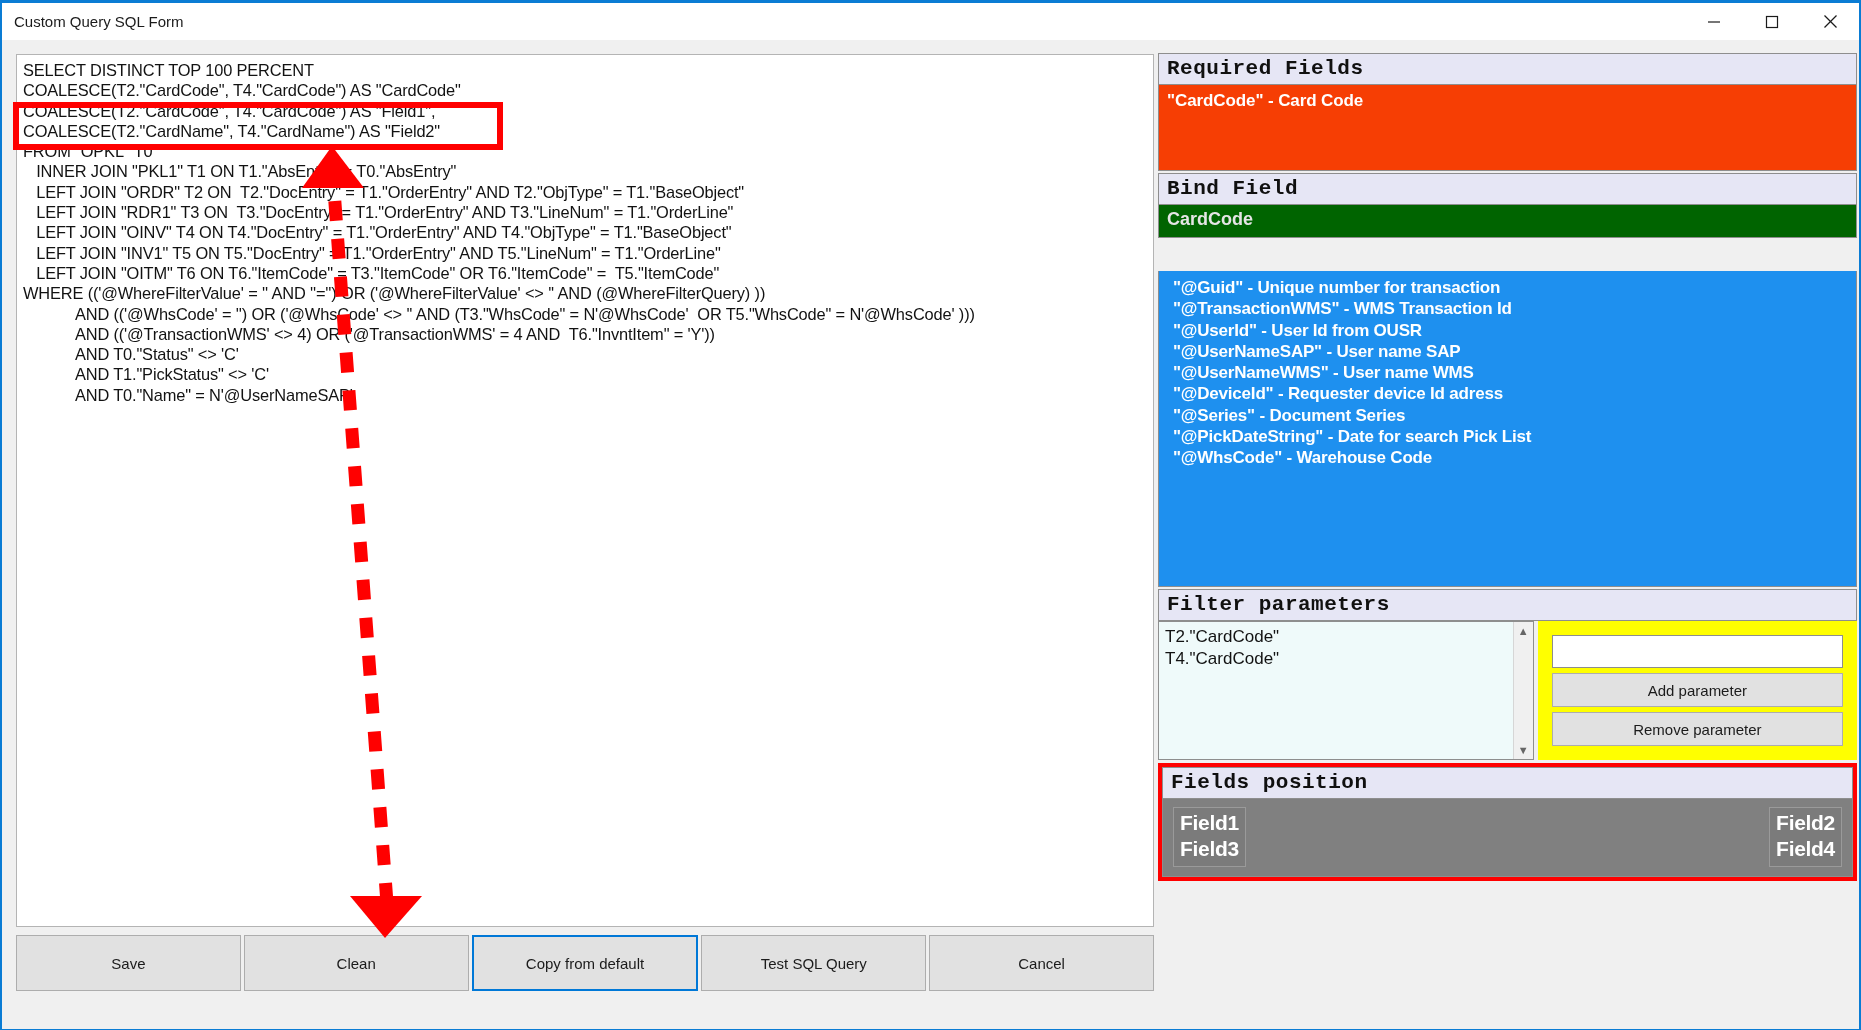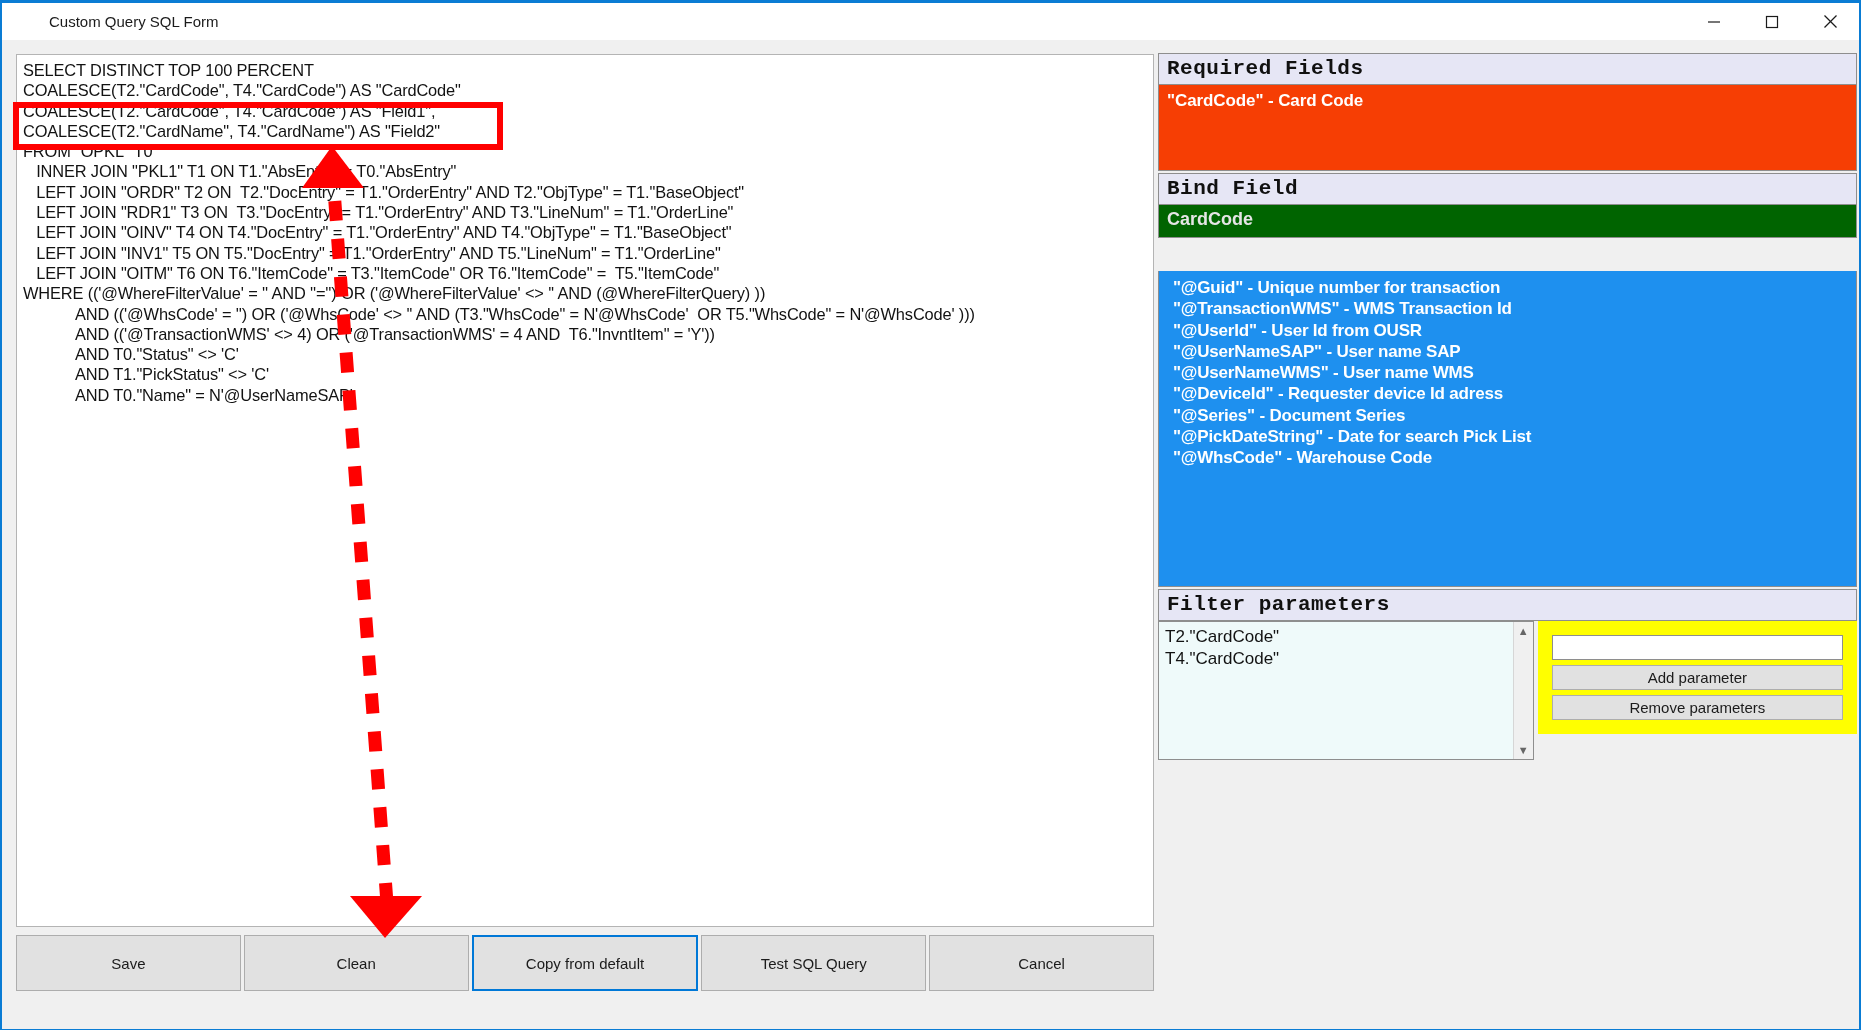--- a/index.html
+++ b/index.html
@@ -20,21 +20,21 @@
     border-left: 2px solid #0a7cd4;
     border-right: 2px solid #0a7cd4;
     border-bottom: 2px solid #0a7cd4;
   }
 
   
   #titlebar {
     position: absolute; left: 0; top: 0;
     width: 1857px; height: 37px;
     background: #ffffff;
-    display: flex; align-items: center; padding-left: 35px;
+    display: flex; align-items: center;
   }
   #title-text {
     margin-left: 12px;
     font-size: 15px;
     color: #1b1b1b;
     white-space: nowrap;
   }
   #winbtns {
     margin-left: auto;
     display: flex; height: 37px;
@@ -196,21 +196,21 @@
     display: flex; flex-direction: column;
     justify-content: space-between;
     align-items: center;
   }
   .sb-arrow {
     width: 20px; height: 18px;
     display: flex; align-items: center; justify-content: center;
     color: #666; font-size: 11px;
   }
   #filter-right {
-    width: 321px; height: 113px;
+    width: 321px; height: 139px;
     background: #ffff00;
     margin-left: 4px;
     padding: 14px;
     display: flex; flex-direction: column; gap: 5px;
   }
   #param-input {
     width: 100%; height: 35px;
     background: #ffffff;
     border: 1px solid #8e8e8e;
     font-size: 15px;
@@ -372,24 +372,37 @@
           </div>
           <div id="filter-scrollbar">
             <div class="sb-arrow">▲</div>
             <div class="sb-arrow">▼</div>
           </div>
         </div>
 
         <div id="filter-right">
           <input id="param-input" type="text" placeholder="" style="">
           <div class="ybtn">Add parameter</div>
-          <div class="ybtn">Remove parameters</div>
+          <div class="ybtn">Remove parameter</div>
         </div>
       </div>
 
+      <div id="fields-wrap">
+        <div id="fields-header">Fields position</div>
+        <div id="fields-canvas">
+          <div class="field-block" id="fields-left">
+            <div class="field-line">Field1</div>
+            <div class="field-line">Field3</div>
+          </div>
+          <div class="field-block" id="fields-right">
+            <div class="field-line">Field2</div>
+            <div class="field-line">Field4</div>
+          </div>
+        </div>
+      </div>
 
     </div>
   </div>
 
   <svg id="overlay" viewBox="0 0 1861 1030">
 
     <rect x="14" y="102" width="484" height="42" fill="none" stroke="#ff0000" stroke-width="6"></rect>
 
     <g>
       <path d="M 330 160 L 385 900" stroke="#ff0000" stroke-width="13" stroke-dasharray="20 18" fill="none" stroke-linecap="butt"></path>

